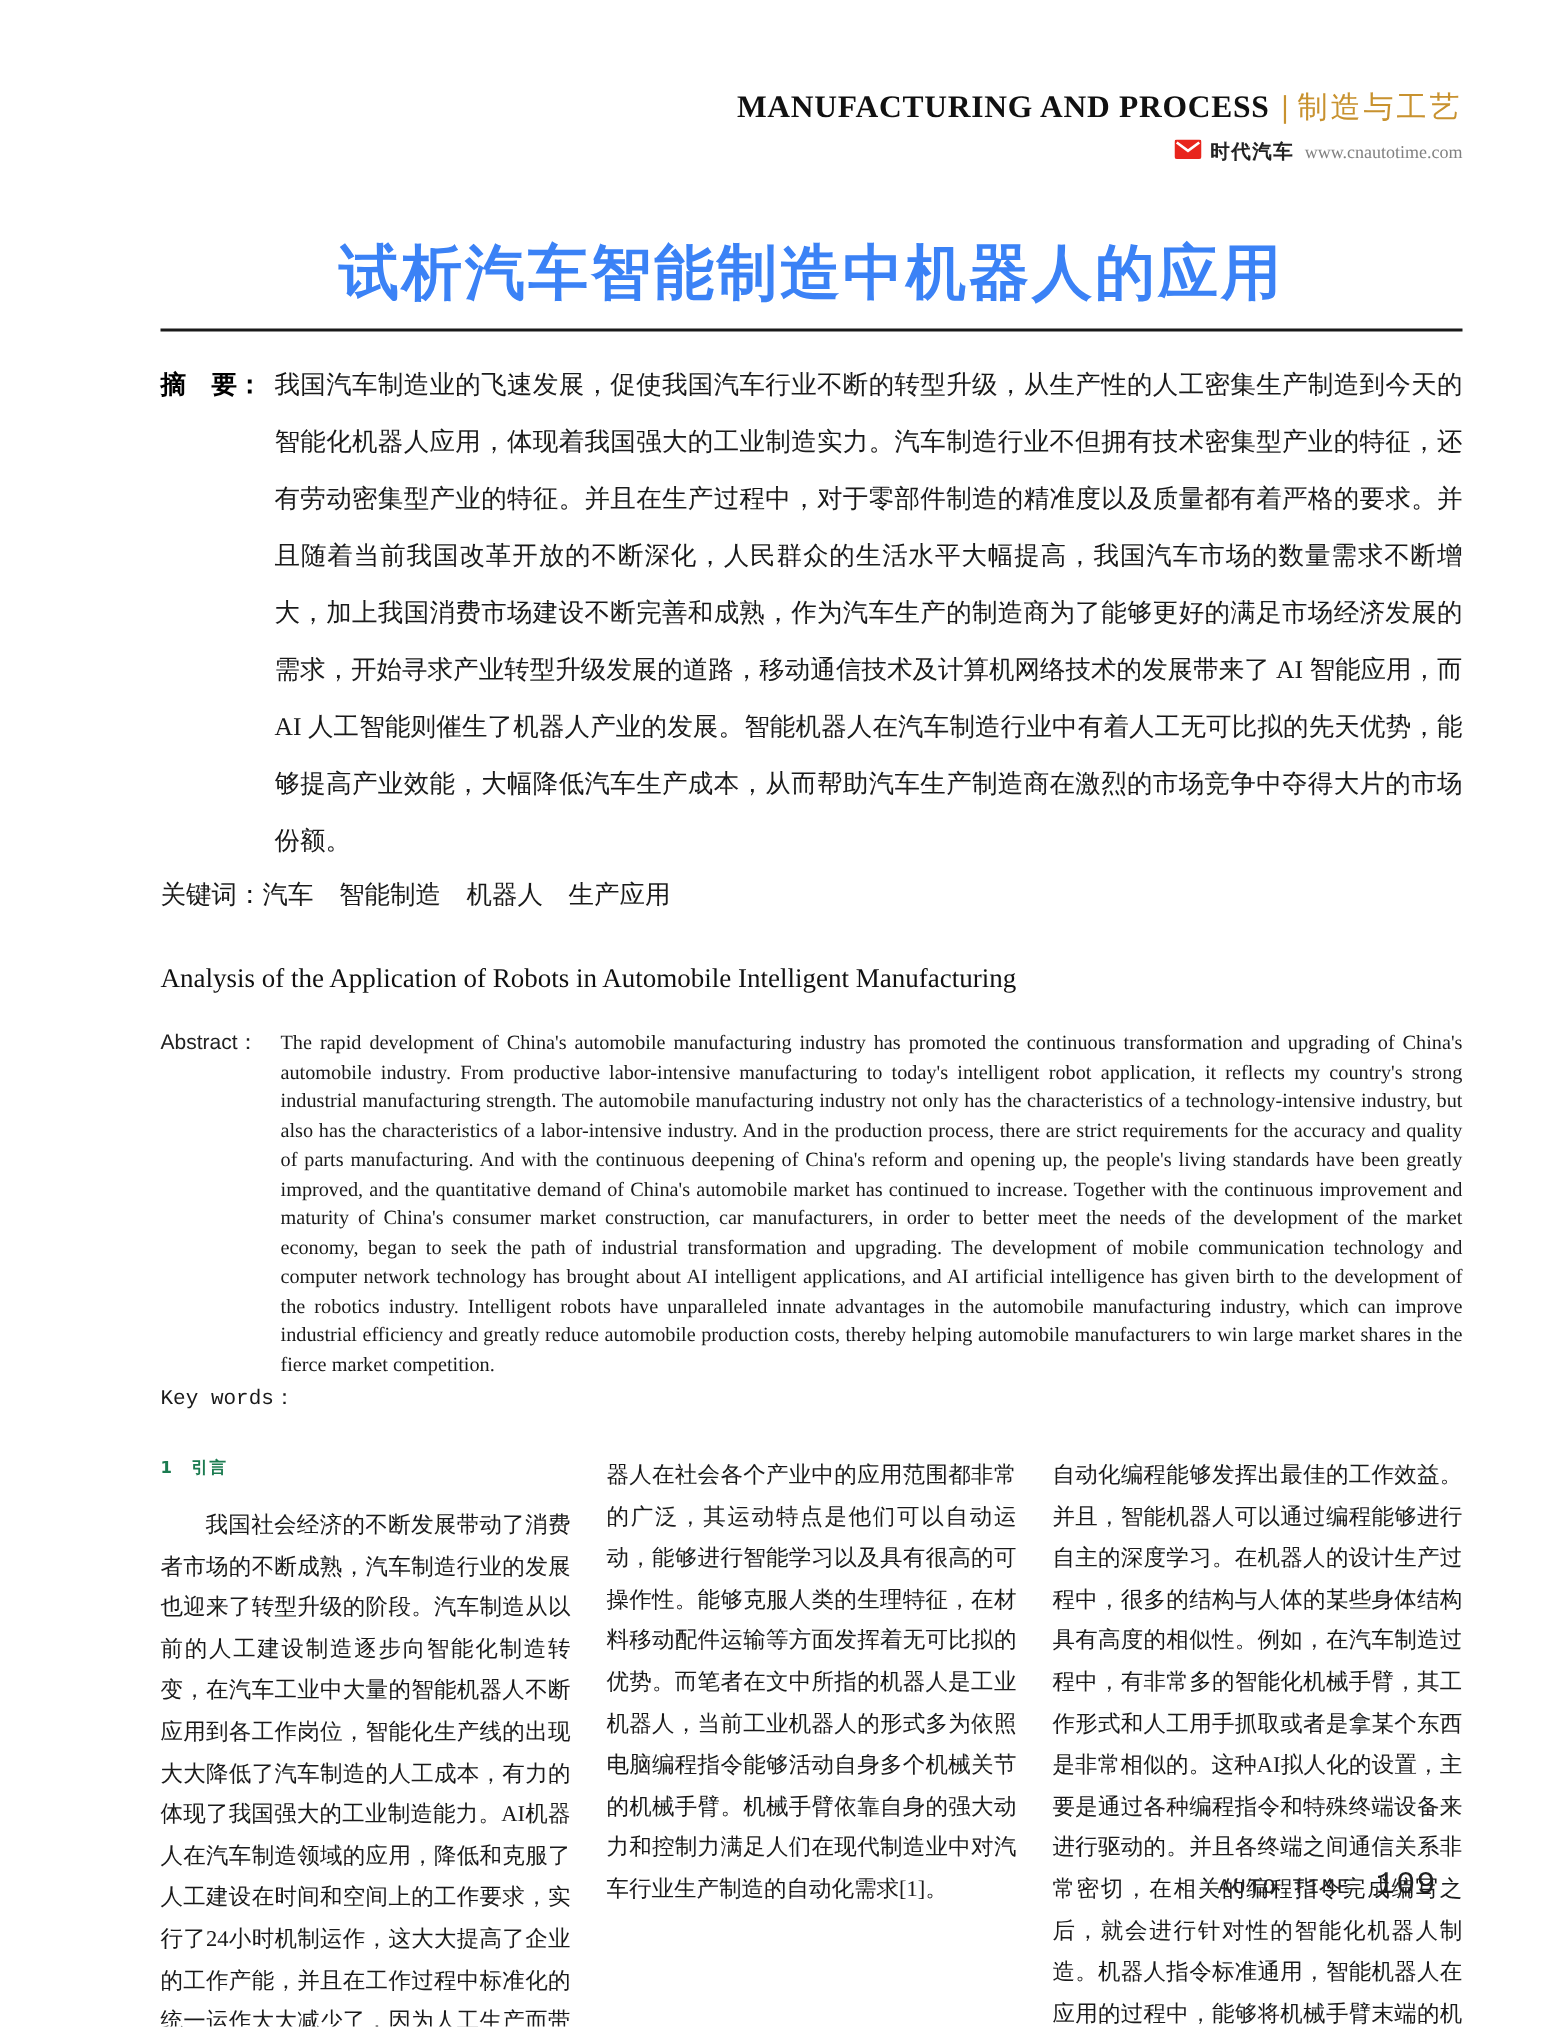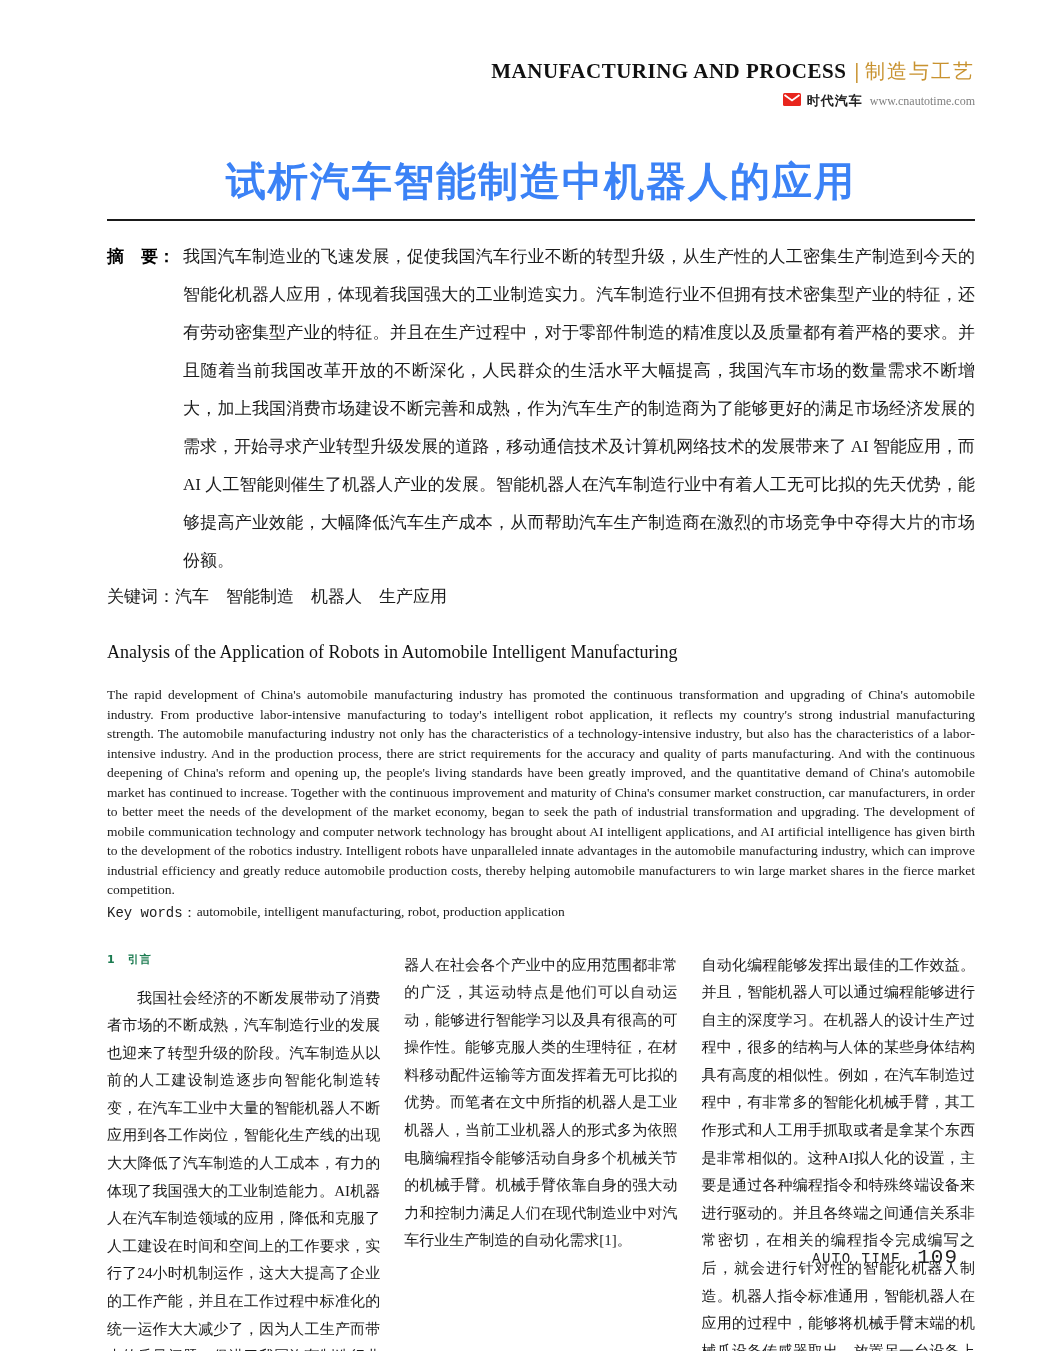--- a/index.html
+++ b/index.html
@@ -117,26 +117,26 @@
     <div class="text">我国汽车制造业的飞速发展，促使我国汽车行业不断的转型升级，从生产性的人工密集生产制造到今天的智能化机器人应用，体现着我国强大的工业制造实力。汽车制造行业不但拥有技术密集型产业的特征，还有劳动密集型产业的特征。并且在生产过程中，对于零部件制造的精准度以及质量都有着严格的要求。并且随着当前我国改革开放的不断深化，人民群众的生活水平大幅提高，我国汽车市场的数量需求不断增大，加上我国消费市场建设不断完善和成熟，作为汽车生产的制造商为了能够更好的满足市场经济发展的需求，开始寻求产业转型升级发展的道路，移动通信技术及计算机网络技术的发展带来了 AI 智能应用，而 AI 人工智能则催生了机器人产业的发展。智能机器人在汽车制造行业中有着人工无可比拟的先天优势，能够提高产业效能，大幅降低汽车生产成本，从而帮助汽车生产制造商在激烈的市场竞争中夺得大片的市场份额。</div>
   </div>
 
   <div class="kw-cn">
     <span class="label">关键词：</span><span>汽车　智能制造　机器人　生产应用</span>
   </div>
 
   <div class="title-en">Analysis of the Application of Robots in Automobile Intelligent Manufacturing</div>
 
   <div class="abs-en">
+    <span class="label">Abstract：</span>
     <div class="text">The rapid development of China's automobile manufacturing industry has promoted the continuous transformation and upgrading of China's automobile industry. From productive labor-intensive manufacturing to today's intelligent robot application, it reflects my country's strong industrial manufacturing strength. The automobile manufacturing industry not only has the characteristics of a technology-intensive industry, but also has the characteristics of a labor-intensive industry. And in the production process, there are strict requirements for the accuracy and quality of parts manufacturing. And with the continuous deepening of China's reform and opening up, the people's living standards have been greatly improved, and the quantitative demand of China's automobile market has continued to increase. Together with the continuous improvement and maturity of China's consumer market construction, car manufacturers, in order to better meet the needs of the development of the market economy, began to seek the path of industrial transformation and upgrading. The development of mobile communication technology and computer network technology has brought about AI intelligent applications, and AI artificial intelligence has given birth to the development of the robotics industry. Intelligent robots have unparalleled innate advantages in the automobile manufacturing industry, which can improve industrial efficiency and greatly reduce automobile production costs, thereby helping automobile manufacturers to win large market shares in the fierce market competition.</div>
   </div>
 
   <div class="kw-en">
     <span class="label">Key words：</span>
-      <span class="val">automobile, intelligent manufacturing, robot, production application</span>
   </div>
 
   <div class="columns">
     <div class="col">
       <h2 class="sec-heading">1　引言</h2>
       <p class="indent">我国社会经济的不断发展带动了消费者市场的不断成熟，汽车制造行业的发展也迎来了转型升级的阶段。汽车制造从以前的人工建设制造逐步向智能化制造转变，在汽车工业中大量的智能机器人不断应用到各工作岗位，智能化生产线的出现大大降低了汽车制造的人工成本，有力的体现了我国强大的工业制造能力。AI机器人在汽车制造领域的应用，降低和克服了人工建设在时间和空间上的工作要求，实行了24小时机制运作，这大大提高了企业的工作产能，并且在工作过程中标准化的统一运作大大减少了，因为人工生产而带来的质量问题，促进了我国汽车制造行业的转型升级。</p>
 
     </div>
     <div class="col">
       <p>器人在社会各个产业中的应用范围都非常的广泛，其运动特点是他们可以自动运动，能够进行智能学习以及具有很高的可操作性。能够克服人类的生理特征，在材料移动配件运输等方面发挥着无可比拟的优势。而笔者在文中所指的机器人是工业机器人，当前工业机器人的形式多为依照电脑编程指令能够活动自身多个机械关节的机械手臂。机械手臂依靠自身的强大动力和控制力满足人们在现代制造业中对汽车行业生产制造的自动化需求[1]。</p>

